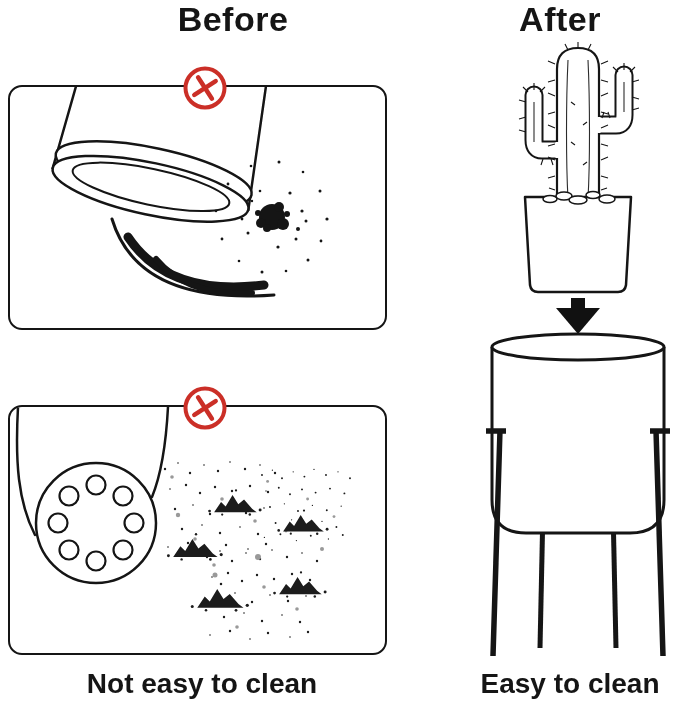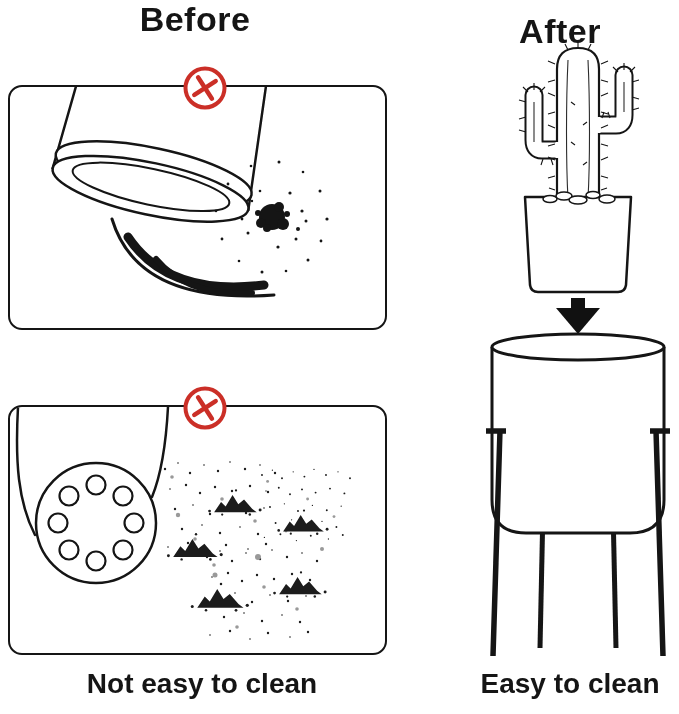--- a/index.html
+++ b/index.html
@@ -37,22 +37,22 @@
     left:174px;top:-20px;
     width:46px;height:46px;
   }
   .right-art{position:absolute;left:430px;top:42px;}
 </style>
 </head>
 <body>
 
 <div class="page">
 
-  <div class="col-title" style="left:0;top:0;width:390px;">Before</div>
-  <div class="col-title" style="left:456px;top:12px;width:208px;">After</div>
+  <div class="col-title" style="left:0;top:0;width:390px;padding-left:38px;">Before</div>
+  <div class="col-title" style="left:456px;top:0;width:208px;">After</div>
 
   <div class="panel-wrap" style="top:85px;height:245px;">
     <div class="panel">
       <svg width="374" height="240" viewBox="0 0 374 240">
 
         <g stroke="#151515" fill="none" stroke-linecap="round">
           <path d="M102,132 Q128,218 264,208" stroke-width="3"></path>
           <path d="M118,150 Q158,210 254,198" stroke-width="9"></path>
           <path d="M146,172 Q178,210 242,206" stroke-width="6"></path>
         </g>

